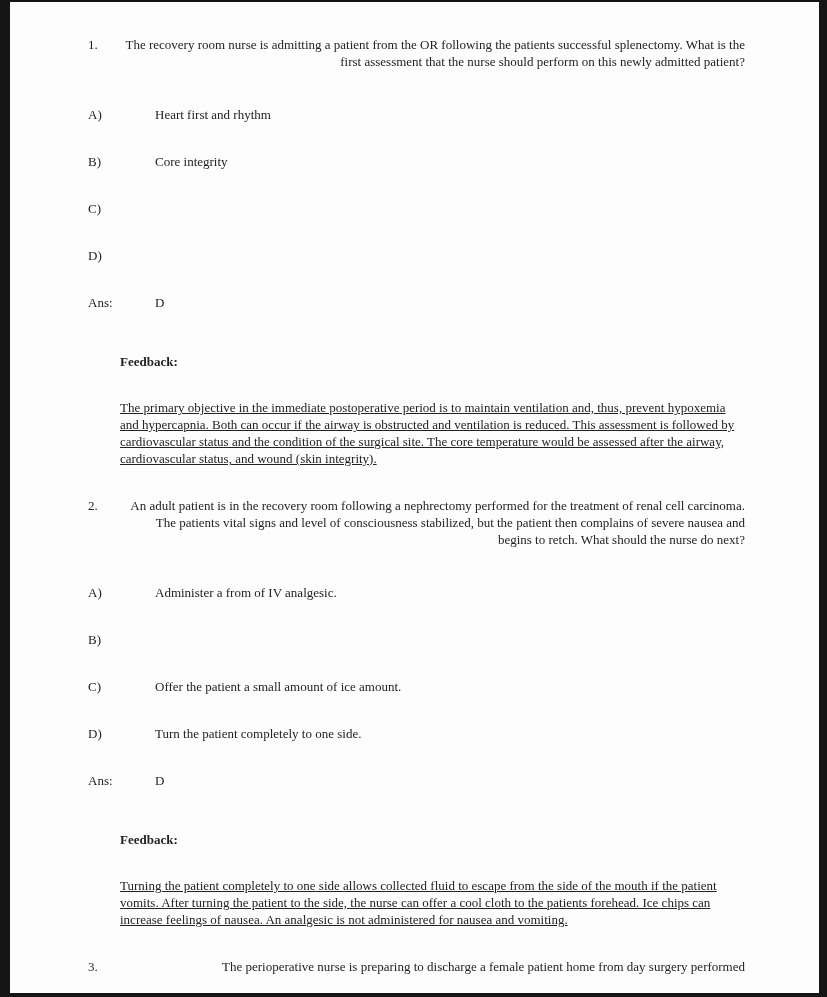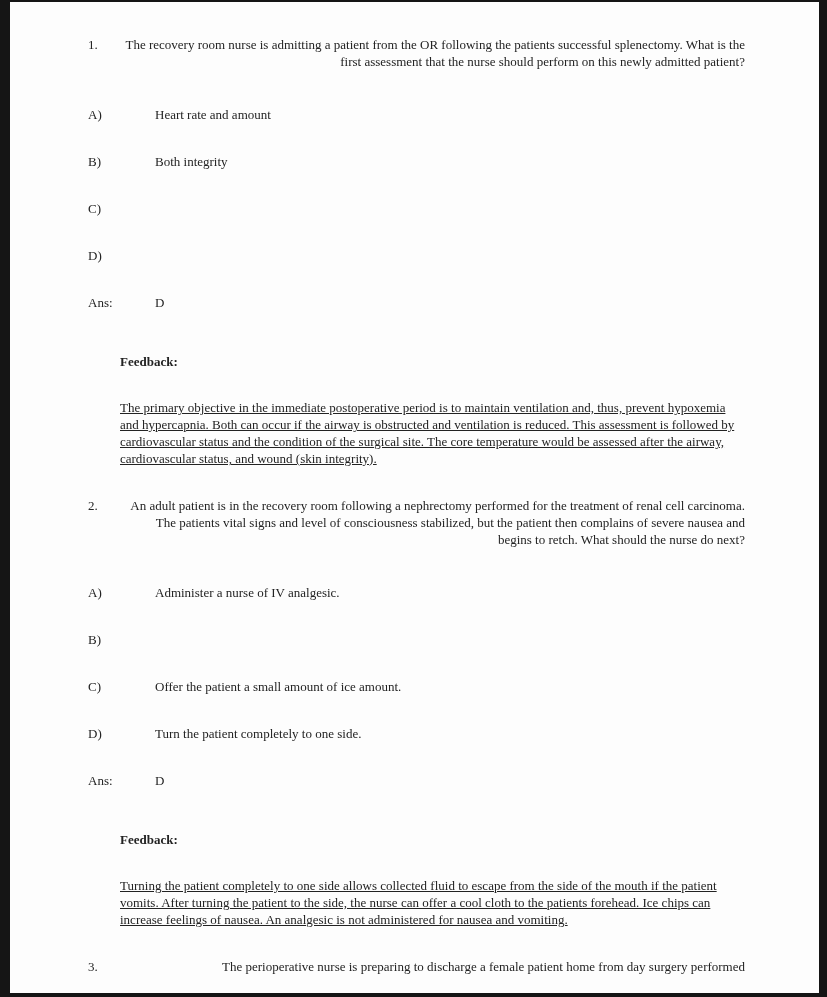--- a/index.html
+++ b/index.html
@@ -58,25 +58,25 @@
 <div class="page">
 
   <section class="question-block">
     <div class="q-row">
       <span class="q-num">1.</span>
       <span class="q-text">The recovery room nurse is admitting a patient from the OR following the patients successful splenectomy. What is the first assessment that the nurse should perform on this newly admitted patient?</span>
     </div>
 
     <div class="opt-row opts-gap">
       <span class="opt-letter">A)</span>
-      <span class="opt-text">Heart rate and amount</span>
+      <span class="opt-text">Heart first and rhythm</span>
     </div>
     <div class="opt-row">
       <span class="opt-letter">B)</span>
-      <span class="opt-text">Both integrity</span>
+      <span class="opt-text">Core integrity</span>
     </div>
     <div class="opt-row">
       <span class="opt-letter">C)</span>
     </div>
     <div class="opt-row">
       <span class="opt-letter">D)</span>
     </div>
 
     <div class="ans-row">
       <span class="ans-label">Ans:</span>
@@ -88,21 +88,21 @@
   </section>
 
   <section class="question-block">
     <div class="q-row">
       <span class="q-num">2.</span>
       <span class="q-text">An adult patient is in the recovery room following a nephrectomy performed for the treatment of renal cell carcinoma. The patients vital signs and level of consciousness stabilized, but the patient then complains of severe nausea and begins to retch. What should the nurse do next?</span>
     </div>
 
     <div class="opt-row opts-gap">
       <span class="opt-letter">A)</span>
-      <span class="opt-text">Administer a nurse of IV analgesic.</span>
+      <span class="opt-text">Administer a from of IV analgesic.</span>
     </div>
     <div class="opt-row">
       <span class="opt-letter">B)</span>
     </div>
     <div class="opt-row">
       <span class="opt-letter">C)</span>
       <span class="opt-text">Offer the patient a small amount of ice amount.</span>
     </div>
     <div class="opt-row">
       <span class="opt-letter">D)</span>

